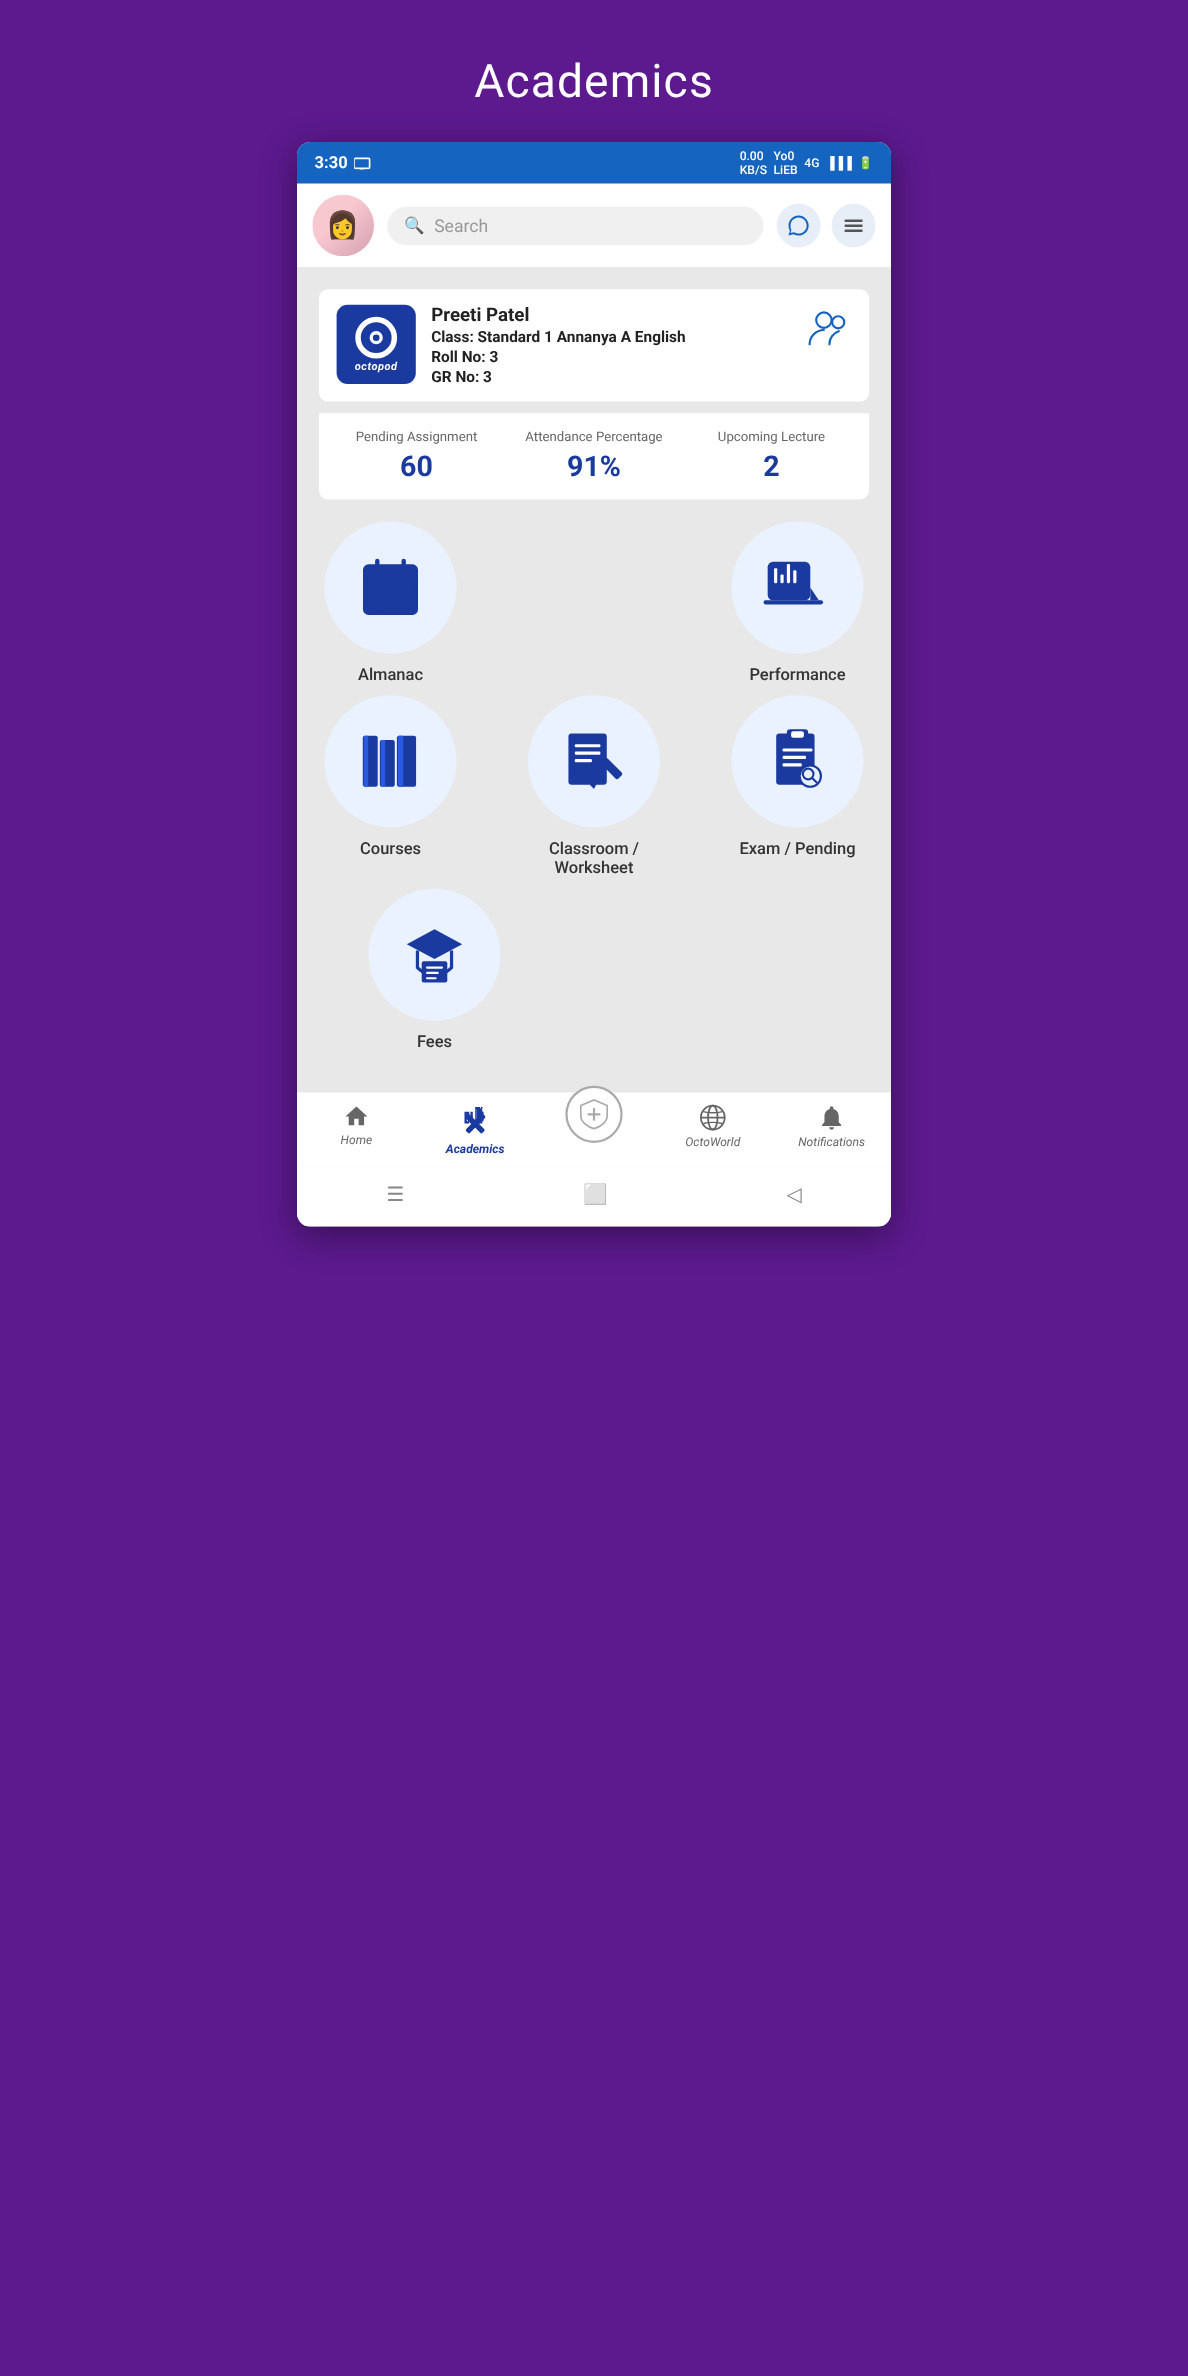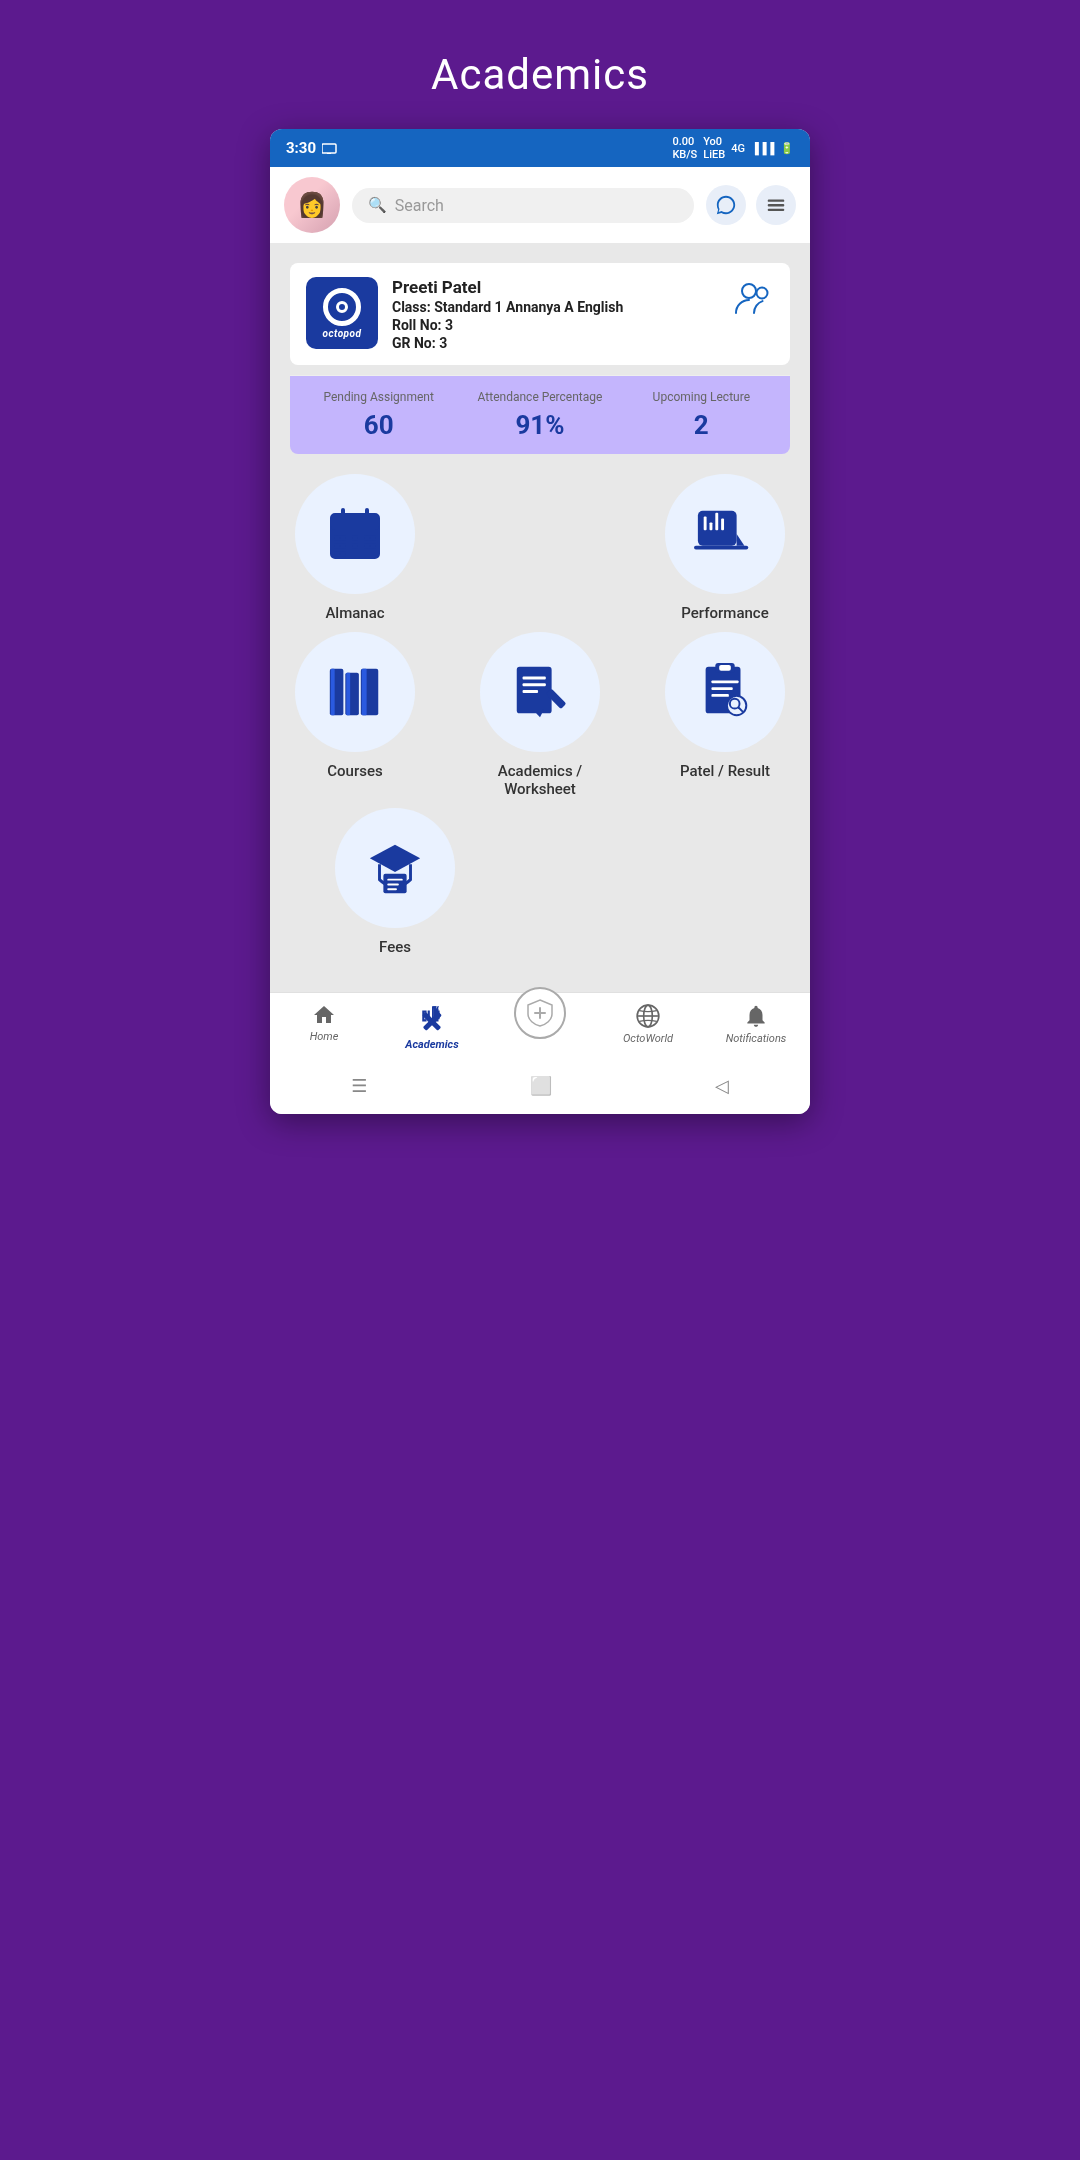--- a/index.html
+++ b/index.html
@@ -102,21 +102,21 @@
       border: 3px solid white;
     }
     .octopod-text { color: white; font-size: 10px; font-weight: bold; letter-spacing: 0.5px; font-style: italic; }
     .profile-info { flex: 1; }
     .profile-name { font-size: 17px; font-weight: bold; color: #222; }
     .profile-detail { font-size: 14px; color: #555; margin-top: 2px; }
     .profile-detail span { font-weight: bold; color: #222; }
     .friends-icon { color: #1565c0; font-size: 28px; margin-top: 4px; }
     
     .stats-row {
-      background: #c4b5fd;
+      background: #ffffff;
       margin: 0 10px 10px;
       border-radius: 0 0 8px 8px;
       display: flex;
       justify-content: space-around;
       padding: 14px 8px;
       border-top: 1px solid #eee;
     }
     .stat-item { text-align: center; flex: 1; }
     .stat-label { font-size: 12px; color: #666; margin-bottom: 6px; }
     .stat-value { font-size: 26px; font-weight: bold; color: #1a3a9f; }
@@ -335,42 +335,42 @@
           <svg width="62" height="62" viewBox="0 0 64 64" fill="none">
             <rect x="8" y="6" width="36" height="48" rx="3" fill="#1a3a9f"></rect>
             <rect x="14" y="16" width="24" height="3" rx="1" fill="white"></rect>
             <rect x="14" y="23" width="24" height="3" rx="1" fill="white"></rect>
             <rect x="14" y="30" width="16" height="3" rx="1" fill="white"></rect>
 
             <rect x="38" y="34" width="8" height="22" rx="2" transform="rotate(-45 38 34)" fill="#1a3a9f"></rect>
             <polygon points="28,54 32,58 36,50" fill="#1a3a9f"></polygon>
           </svg>
         </div>
-        <div class="grid-label" style="white-space: pre-line;">Academics /
+        <div class="grid-label" style="white-space: pre-line;">Classroom /
 Worksheet</div>
       </div>
 
       <div class="grid-item">
         <div class="grid-icon-circle">
           <svg width="62" height="62" viewBox="0 0 64 64" fill="none">
             <rect x="12" y="6" width="36" height="48" rx="3" fill="#1a3a9f"></rect>
 
             <rect x="22" y="2" width="20" height="10" rx="3" fill="#1a3a9f"></rect>
             <rect x="26" y="4" width="12" height="6" rx="2" fill="white"></rect>
 
             <rect x="18" y="20" width="28" height="3" rx="1" fill="white"></rect>
             <rect x="18" y="27" width="22" height="3" rx="1" fill="white"></rect>
             <rect x="18" y="34" width="18" height="3" rx="1" fill="white"></rect>
 
             <circle cx="44" cy="46" r="10" fill="#eaf2ff" stroke="#1a3a9f" stroke-width="2"></circle>
             <circle cx="42" cy="44" r="5" stroke="#1a3a9f" stroke-width="2" fill="none"></circle>
             <line x1="46" y1="48" x2="50" y2="52" stroke="#1a3a9f" stroke-width="2" stroke-linecap="round"></line>
           </svg>
         </div>
-        <div class="grid-label">Patel / Result</div>
+        <div class="grid-label">Exam / Pending</div>
       </div>
     </div>
 
     <div class="grid-row" style="justify-content: flex-start; padding-left: 10px; gap: 0;">
 
       <div class="grid-item" style="margin-left: 30px;">
         <div class="grid-icon-circle">
           <svg width="62" height="62" viewBox="0 0 64 64" fill="none">
 
             <polygon points="32,8 58,22 32,36 6,22" fill="#1a3a9f"></polygon>

